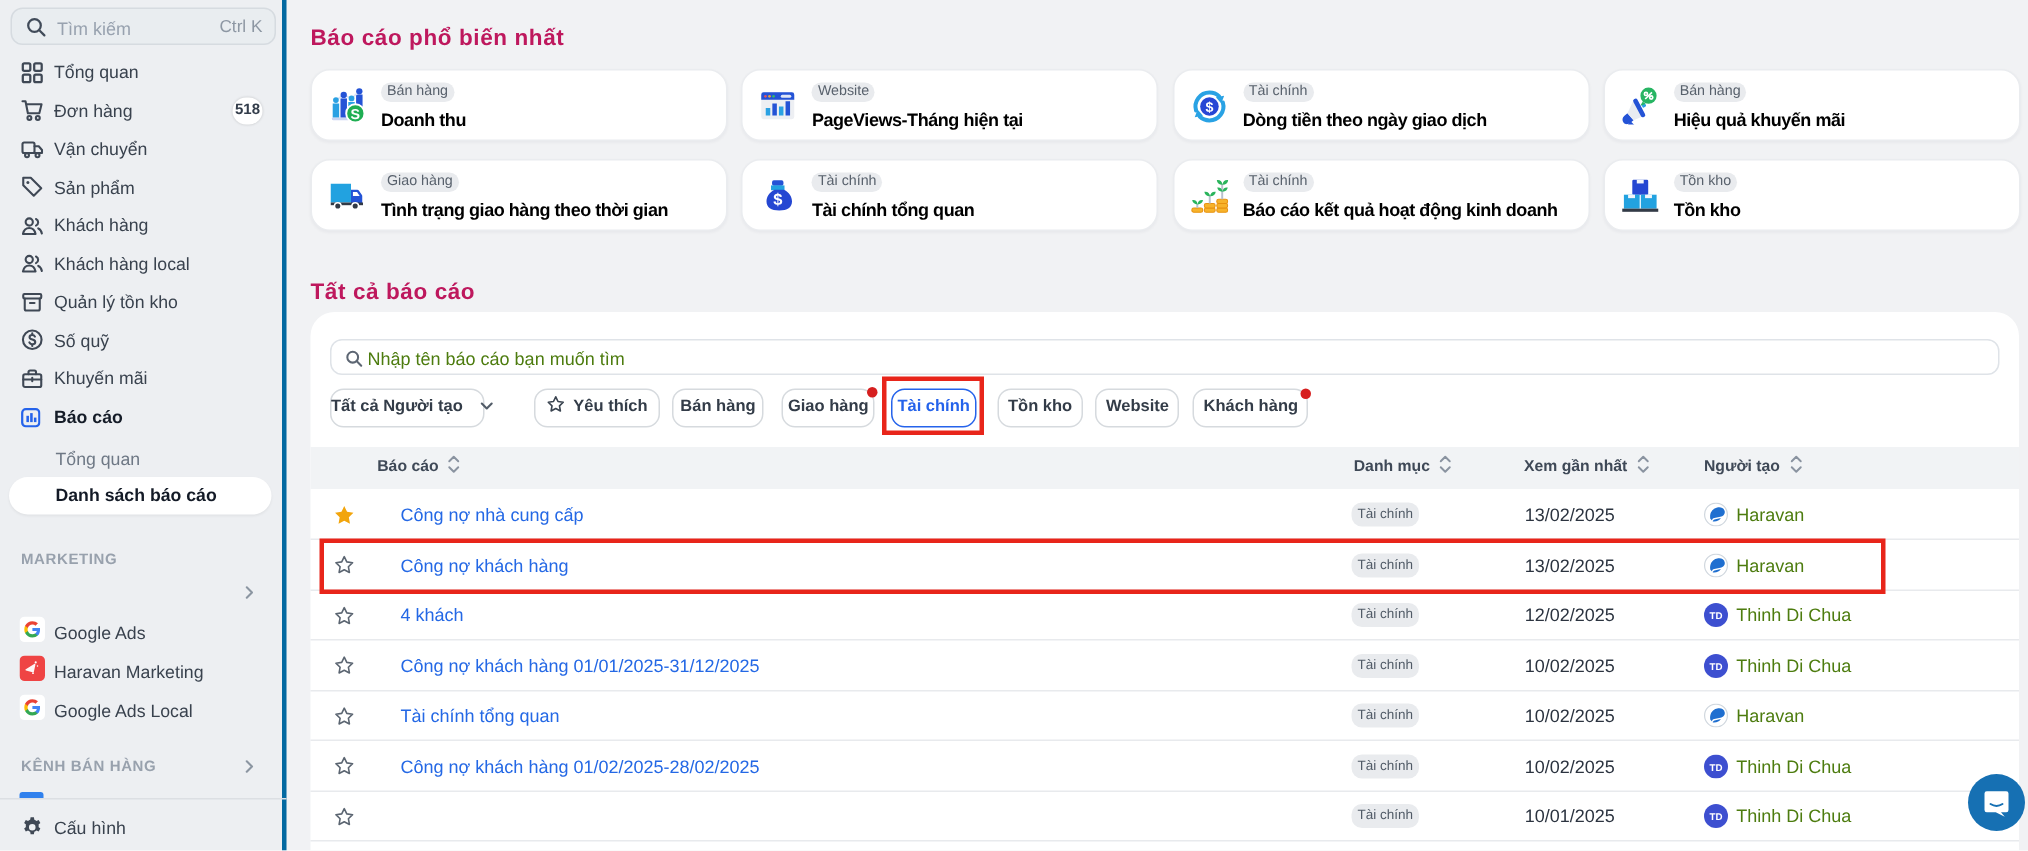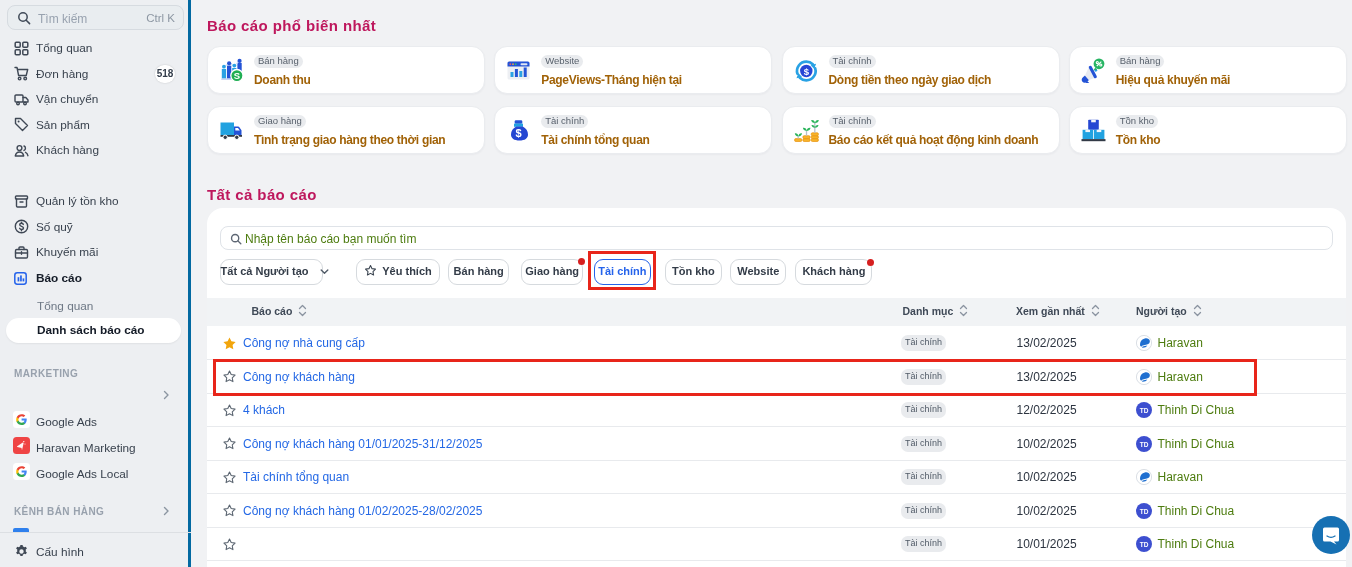--- a/index.html
+++ b/index.html
@@ -23,34 +23,34 @@
 #pill span { position:absolute; left:31px; top:5.5px; font-size:11.8px; font-weight:700; color:#131a26; }
 #sbdivider { position:absolute; left:0; top:532px; width:191px; border-top:1px solid #dcdfe3; }
 #bluebar { position:absolute; left:13px; top:528px; width:16px; height:4px; border-radius:2px 2px 0 0; background:#2f80ed; }
 
 
 #main { position:absolute; left:192px; top:0; width:1160px; height:567px; }
 h1.sec { position:absolute; font-size:15px; font-weight:700; color:#be185d; letter-spacing:0.4px; }
 .card { position:absolute; width:278px; height:47.5px; background:#fff; border:1px solid #eaecef; border-radius:13px; box-shadow:0 1px 2px rgba(16,24,40,.04); }
 .card .cic { position:absolute; left:11px; top:11px; width:25px; height:25px; }
 .card .chip { position:absolute; left:46px; top:7.5px; background:#e9ebee; color:#58616c; border-radius:7px; font-size:9.5px; padding:1.5px 4px; line-height:1.1; }
-.card .ttl { position:absolute; left:46px; top:26px; font-size:12px; font-weight:700; letter-spacing:-0.3px; color:#a16207; white-space:nowrap; }
+.card .ttl { position:absolute; left:46px; top:26px; font-size:12px; font-weight:700; letter-spacing:-0.3px; color:#000000; white-space:nowrap; }
 
 #panel { position:absolute; left:15px; top:208px; width:1139px; height:359px; background:#fff; border-radius:16px 16px 0 0; }
 #psearch { position:absolute; left:12.5px; top:18px; width:1113px; height:24px; border:1px solid #dfe3e8; border-radius:8px; }
 #psearch .ph { position:absolute; left:24.5px; top:5px; font-size:12px; color:#4d7c0f; }
 .fchip { position:absolute; top:51px; height:26px; background:#fff; border:1px solid #d6dade; border-radius:9px; font-size:11px; font-weight:700; color:#333c48; line-height:23.5px; text-align:center; white-space:nowrap; }
 .fchip.sel { border:1.5px solid #2563eb; color:#2563eb; }
 .reddot { position:absolute; width:7px; height:7px; border-radius:50%; background:#d61f1f; }
 
 #thead { position:absolute; left:0; top:90px; width:1139px; height:27.5px; background:#f1f3f5; }
 .th { position:absolute; top:0; height:27.5px; line-height:27.5px; font-size:10.5px; font-weight:700; color:#3f4957; }
 .trow { position:absolute; left:0; width:1139px; height:33.5px; border-bottom:1px solid #e8eaed; }
 .trow .star { position:absolute; left:15px; top:9px; }
-.trow .lnk { position:absolute; left:36px; top:50%; transform:translateY(-50%); font-size:12px; color:#2468e5; white-space:nowrap; }
+.trow .lnk { position:absolute; left:60px; top:50%; transform:translateY(-50%); font-size:12px; color:#2468e5; white-space:nowrap; }
 .trow .cat { position:absolute; left:694px; top:8.5px; background:#e9ebee; color:#515b67; border-radius:7px; font-size:9px; padding:3px 4px; line-height:1.1; }
 .trow .dt { position:absolute; left:809.5px; top:50%; transform:translateY(-50%); font-size:12px; color:#2c3440; }
 .trow .av { position:absolute; left:929px; top:8.5px; width:16px; height:16px; }
 .trow .who { position:absolute; left:950.5px; top:50%; transform:translateY(-50%); font-size:12px; color:#4d7c0f; white-space:nowrap; }
 
 .redbox { position:absolute; border:3px solid #e8251a; }
 #chat { position:absolute; left:1312px; top:516px; width:38px; height:38px; border-radius:50%; background:#1670b3; }
 </style>
 </head>
 <body>
@@ -108,20 +108,30 @@
   </div>
   <div class="sbitem" style="top:137.5px">
     <svg class="ic" width="15" height="15" viewBox="0 0 15 15">
         <g fill="none" stroke="#3f4855" stroke-width="1.4" stroke-linecap="round" stroke-linejoin="round">
           <circle cx="5.5" cy="5" r="2.4"></circle>
           <path d="M1.3 13c.5-2.6 2.2-4 4.2-4s3.7 1.4 4.2 4z"></path>
           <path d="M10 3a2.4 2.4 0 0 1 0 4.4M11.5 9.3c1.3.5 2.1 1.7 2.4 3.4"></path>
         </g>
       </svg>
     <span class="tx">Khách hàng</span>
+  </div>
+  <div class="sbitem" style="top:163px">
+    <svg class="ic" width="15" height="15" viewBox="0 0 15 15">
+        <g fill="none" stroke="#3f4855" stroke-width="1.4" stroke-linecap="round" stroke-linejoin="round">
+          <circle cx="5.5" cy="5" r="2.4"></circle>
+          <path d="M1.3 13c.5-2.6 2.2-4 4.2-4s3.7 1.4 4.2 4z"></path>
+          <path d="M10 3a2.4 2.4 0 0 1 0 4.4M11.5 9.3c1.3.5 2.1 1.7 2.4 3.4"></path>
+        </g>
+      </svg>
+    <span class="tx">Khách hàng local</span>
   </div>
   <div class="sbitem" style="top:188.5px">
     <svg class="ic" width="15" height="15" viewBox="0 0 15 15">
         <g fill="none" stroke="#3f4855" stroke-width="1.4" stroke-linecap="round" stroke-linejoin="round">
           <rect x="1.5" y="2" width="12" height="3" rx="0.8"></rect>
           <path d="M2.5 5v7a1 1 0 0 0 1 1h8a1 1 0 0 0 1-1V5"></path>
           <path d="M6 8h3"></path>
         </g>
       </svg>
     <span class="tx">Quản lý tồn kho</span>

